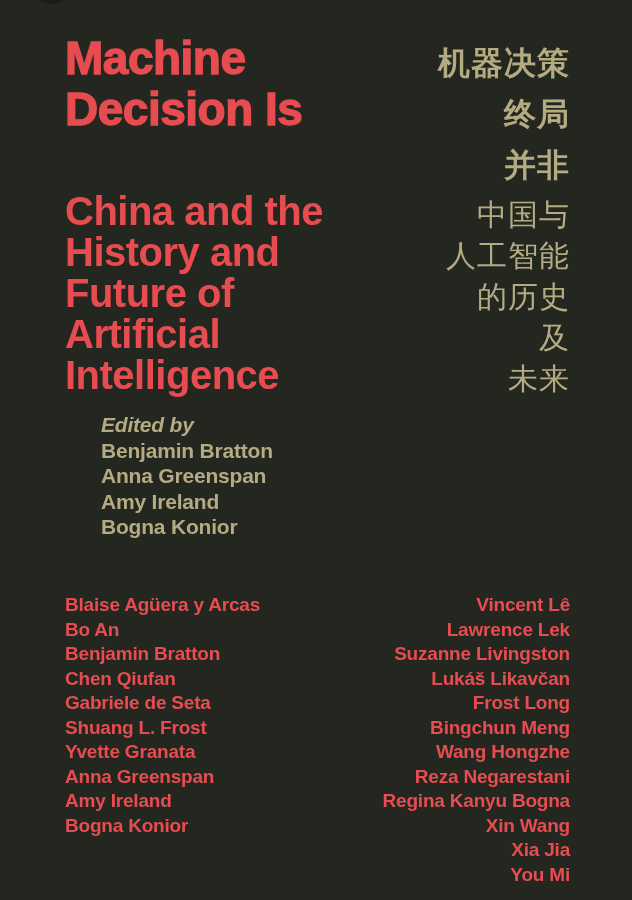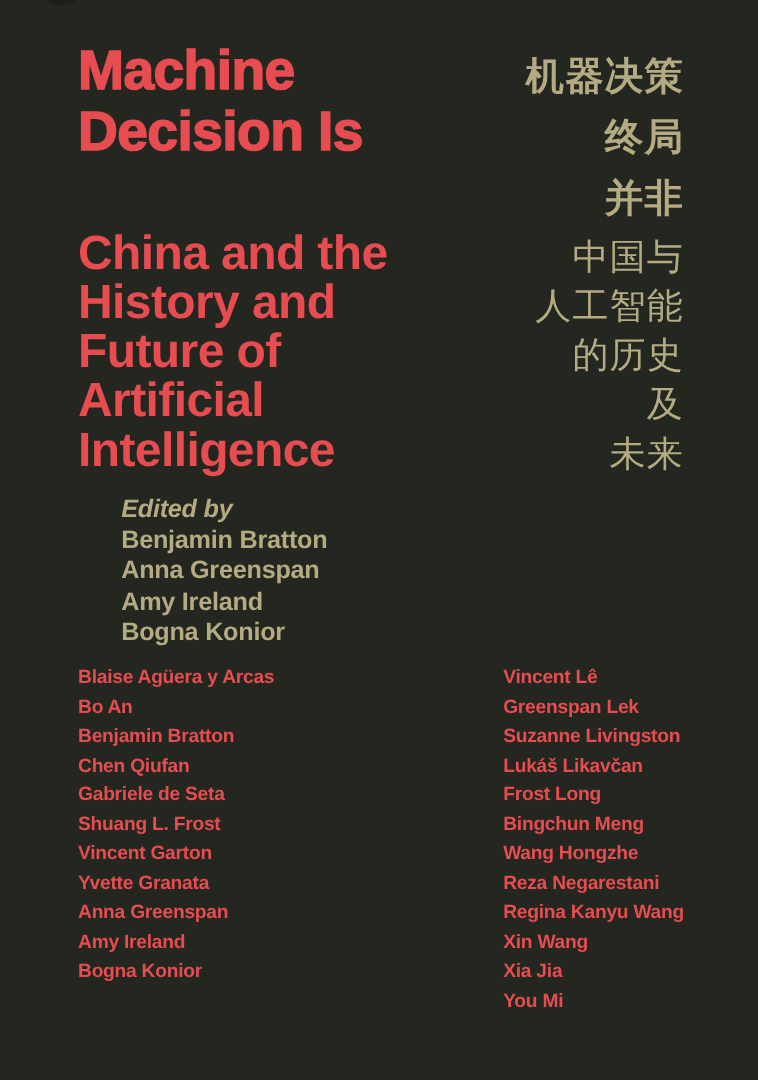--- a/index.html
+++ b/index.html
@@ -71,27 +71,28 @@
     font-weight: 700;
     line-height: 25.5px;
     letter-spacing: -0.2px;
     color: #b4ab82;
     margin-left: 36px;
   }
   .editors .edited-by { font-style: italic; }
   
   .contributors-row { top: 553px; }
   .contrib-col {
-    font-size: 16px;
+    font-size: 19px;
     font-weight: 700;
     line-height: 24.5px;
     letter-spacing: -0.2px;
     color: #e74c51;
+    margin-top: 40px;
   }
-  .contrib-col.right { }
+  .contrib-col.right { text-align: right; }
   
   .corner-mark {
     position: absolute;
     left: 38px;
     top: -9px;
     width: 26px;
     height: 13px;
     border-radius: 50%;
     background: #1b1d17;
   }
@@ -141,35 +142,34 @@
   </div>
 
   <div class="row contributors-row">
     <div class="contrib-col left">
       <div>Blaise Agüera y Arcas</div>
       <div>Bo An</div>
       <div>Benjamin Bratton</div>
       <div>Chen Qiufan</div>
       <div>Gabriele de Seta</div>
       <div>Shuang L. Frost</div>
-      <div>Vincent Garton</div>
       <div>Yvette Granata</div>
       <div>Anna Greenspan</div>
       <div>Amy Ireland</div>
       <div>Bogna Konior</div>
     </div>
     <div class="contrib-col right">
       <div>Vincent Lê</div>
-      <div>Greenspan Lek</div>
+      <div>Lawrence Lek</div>
       <div>Suzanne Livingston</div>
       <div>Lukáš Likavčan</div>
       <div>Frost Long</div>
       <div>Bingchun Meng</div>
       <div>Wang Hongzhe</div>
       <div>Reza Negarestani</div>
-      <div>Regina Kanyu Wang</div>
+      <div>Regina Kanyu Bogna</div>
       <div>Xin Wang</div>
       <div>Xia Jia</div>
       <div>You Mi</div>
     </div>
   </div>
 
 </div>
 
 </body></html>

